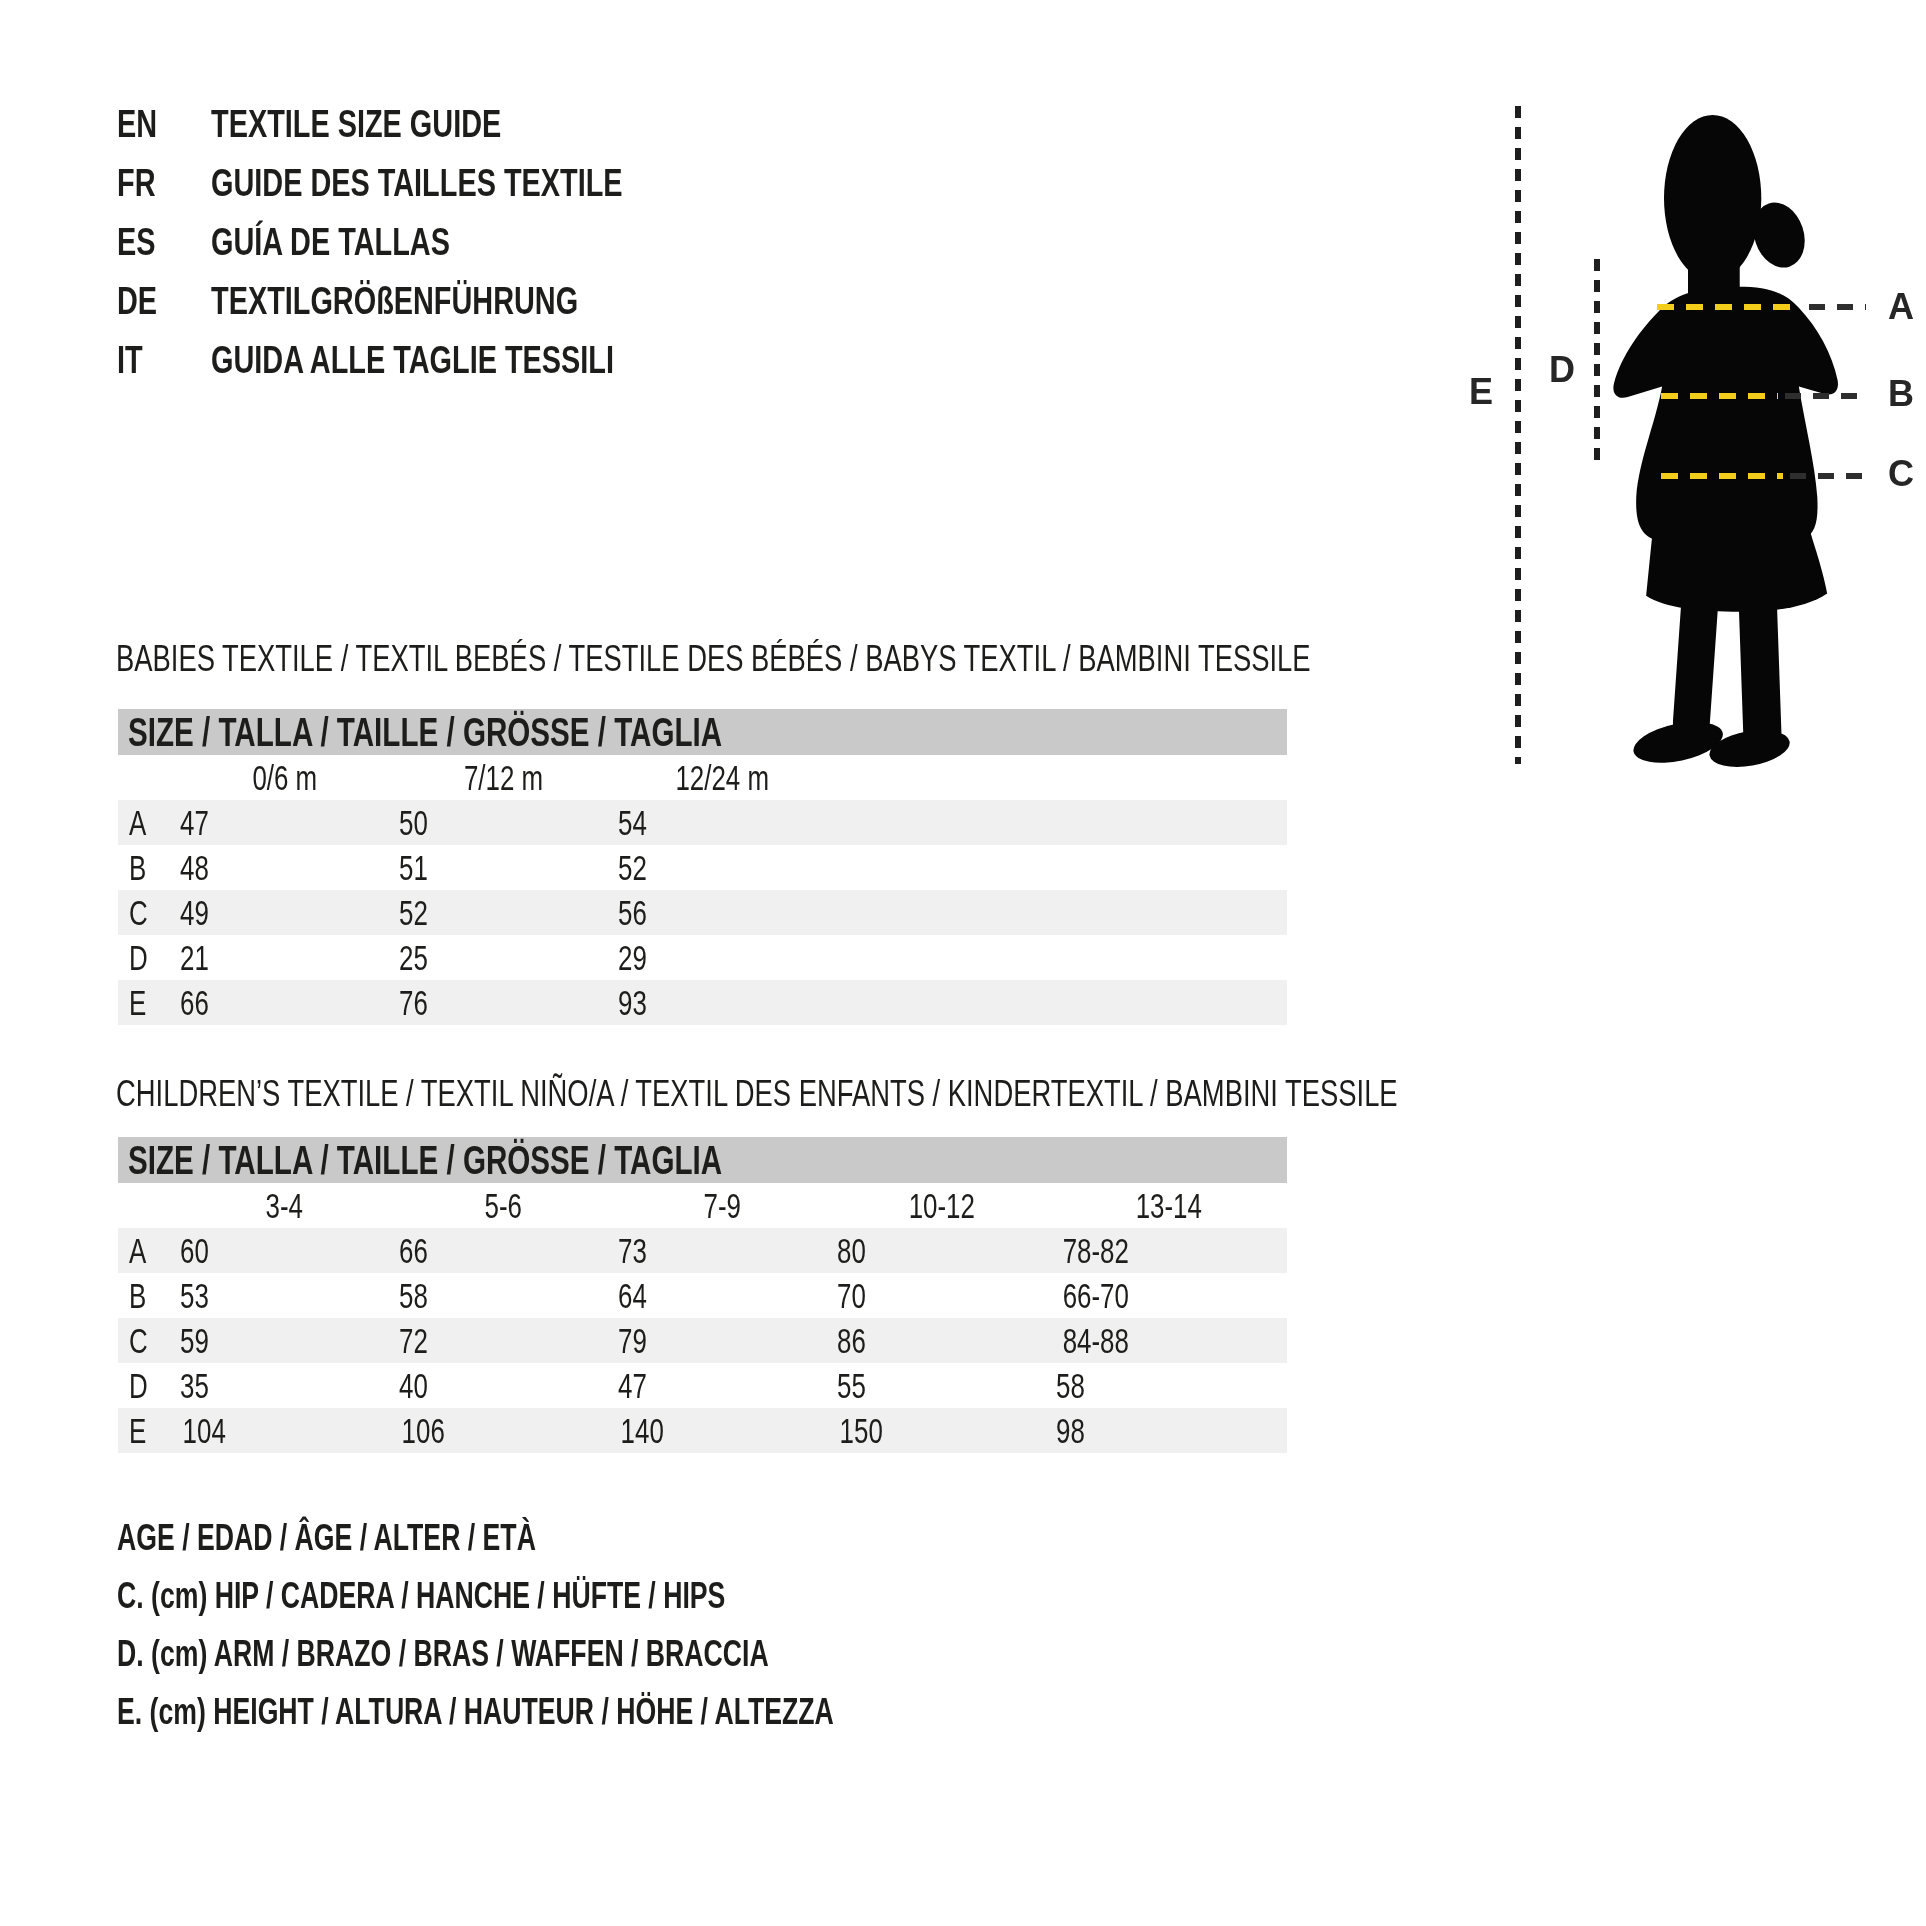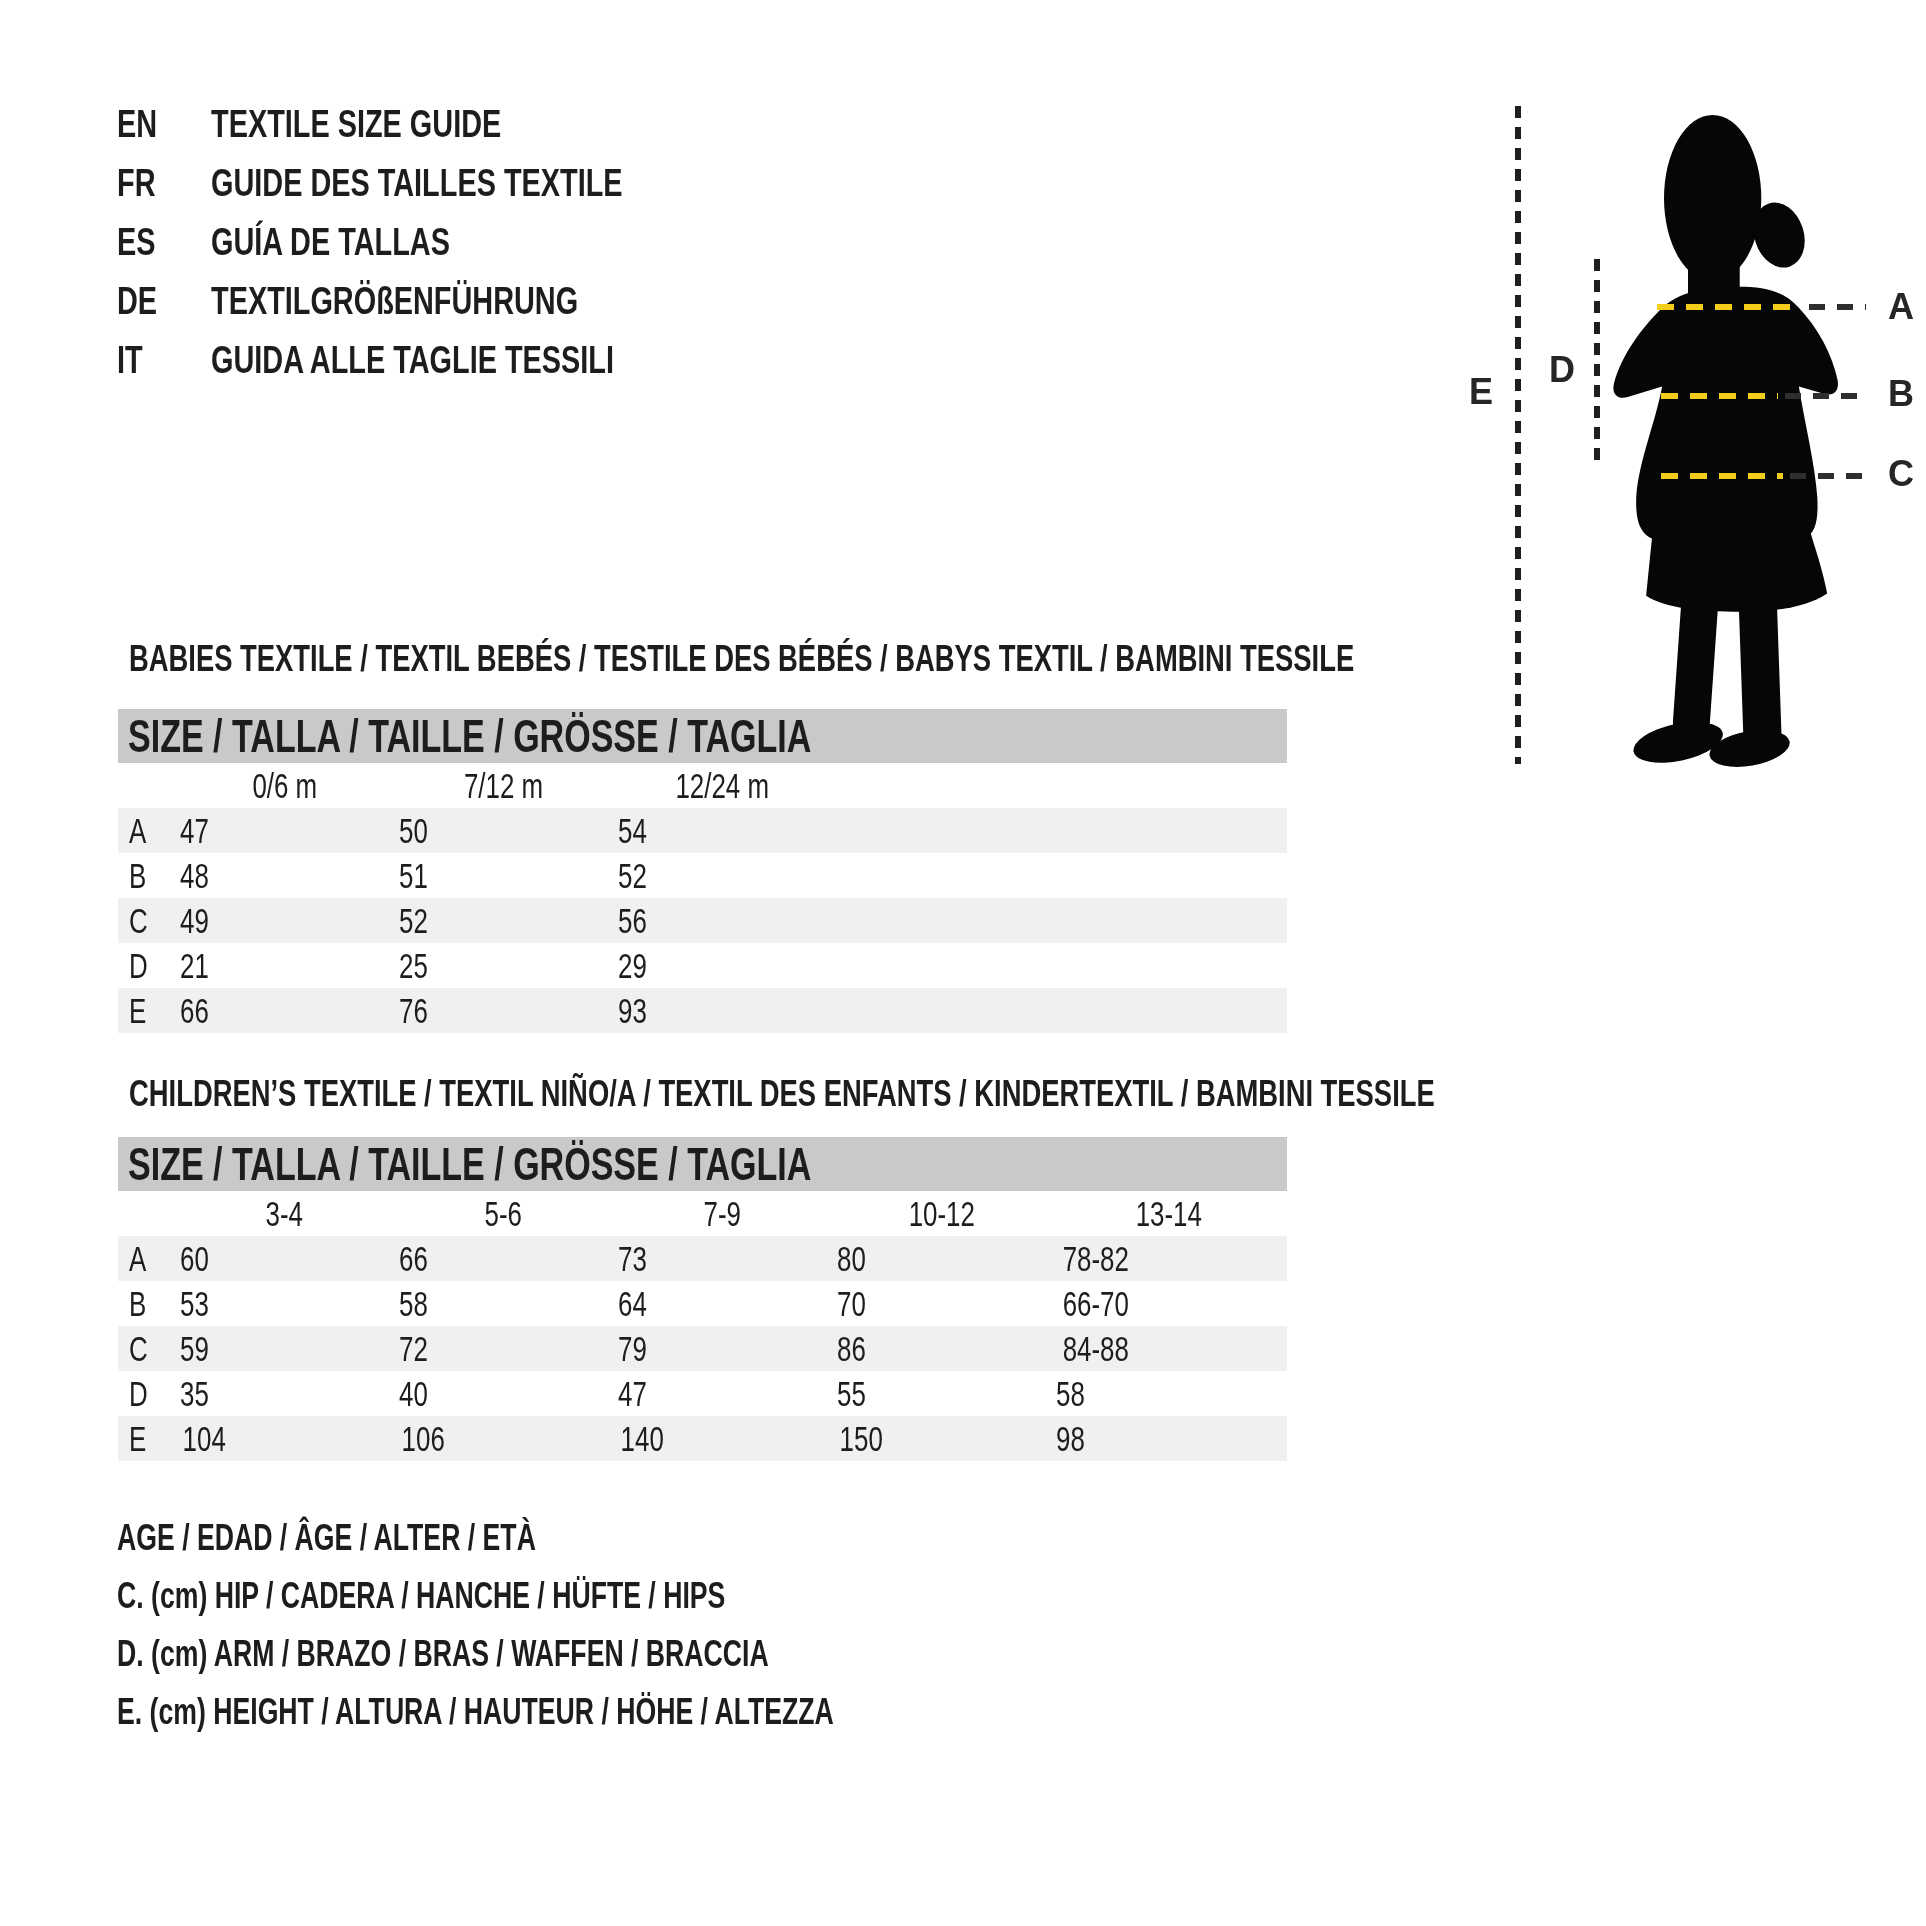--- a/index.html
+++ b/index.html
@@ -18,26 +18,26 @@
   
   .figure-svg{position:absolute;left:1479px;top:92px;z-index:1;}
   .vline{position:absolute;width:5.5px;z-index:2;
     background:repeating-linear-gradient(to bottom,#1e1e1e 0 12.3px,transparent 12.3px 21px);}
   .hline{position:absolute;height:6.2px;z-index:2;}
   .hline.yellow{background:repeating-linear-gradient(to right,#f2ce1b 0 17px,transparent 17px 29px);}
   .hline.dark{background:repeating-linear-gradient(to right,#2e2e2e 0 16px,transparent 16px 28px);}
   .mlabel{position:absolute;font-size:36px;font-weight:bold;color:#262626;z-index:3;}
 
   
-  .sec-title{position:absolute;left:85px;font-size:37px;font-weight:bold;height:44px;display:flex;align-items:center;}
+  .sec-title{position:absolute;left:72px;font-size:37px;font-weight:normal;height:44px;display:flex;align-items:center;}
 
   
   table.sizes{position:absolute;left:74px;border-collapse:collapse;table-layout:fixed;width:1168px;}
   table.sizes th,table.sizes td{padding:0;margin:0;vertical-align:middle;font-weight:normal;}
-  tr.band-row th{background:#c9c9c9;height:46px;text-align:left;padding-left:10px;font-size:46px;font-weight:bold;}
+  tr.band-row th{background:#c9c9c9;height:46px;text-align:left;padding-left:10px;font-size:40px;font-weight:bold;}
   tr.colhead td{height:45px;text-align:center;font-size:35px;}
   tr.datarow td{height:45px;text-align:left;font-size:35px;}
   tr.datarow.striped{background:#f0f0f0;}
   td.rowlabel{text-align:left !important;padding-left:11px !important;}
 
   
   .legend{position:absolute;left:73px;top:1517px;}
   .legend-line{display:flex;align-items:flex-start;height:58px;font-size:36px;font-weight:bold;}
 </style>
 </head>

